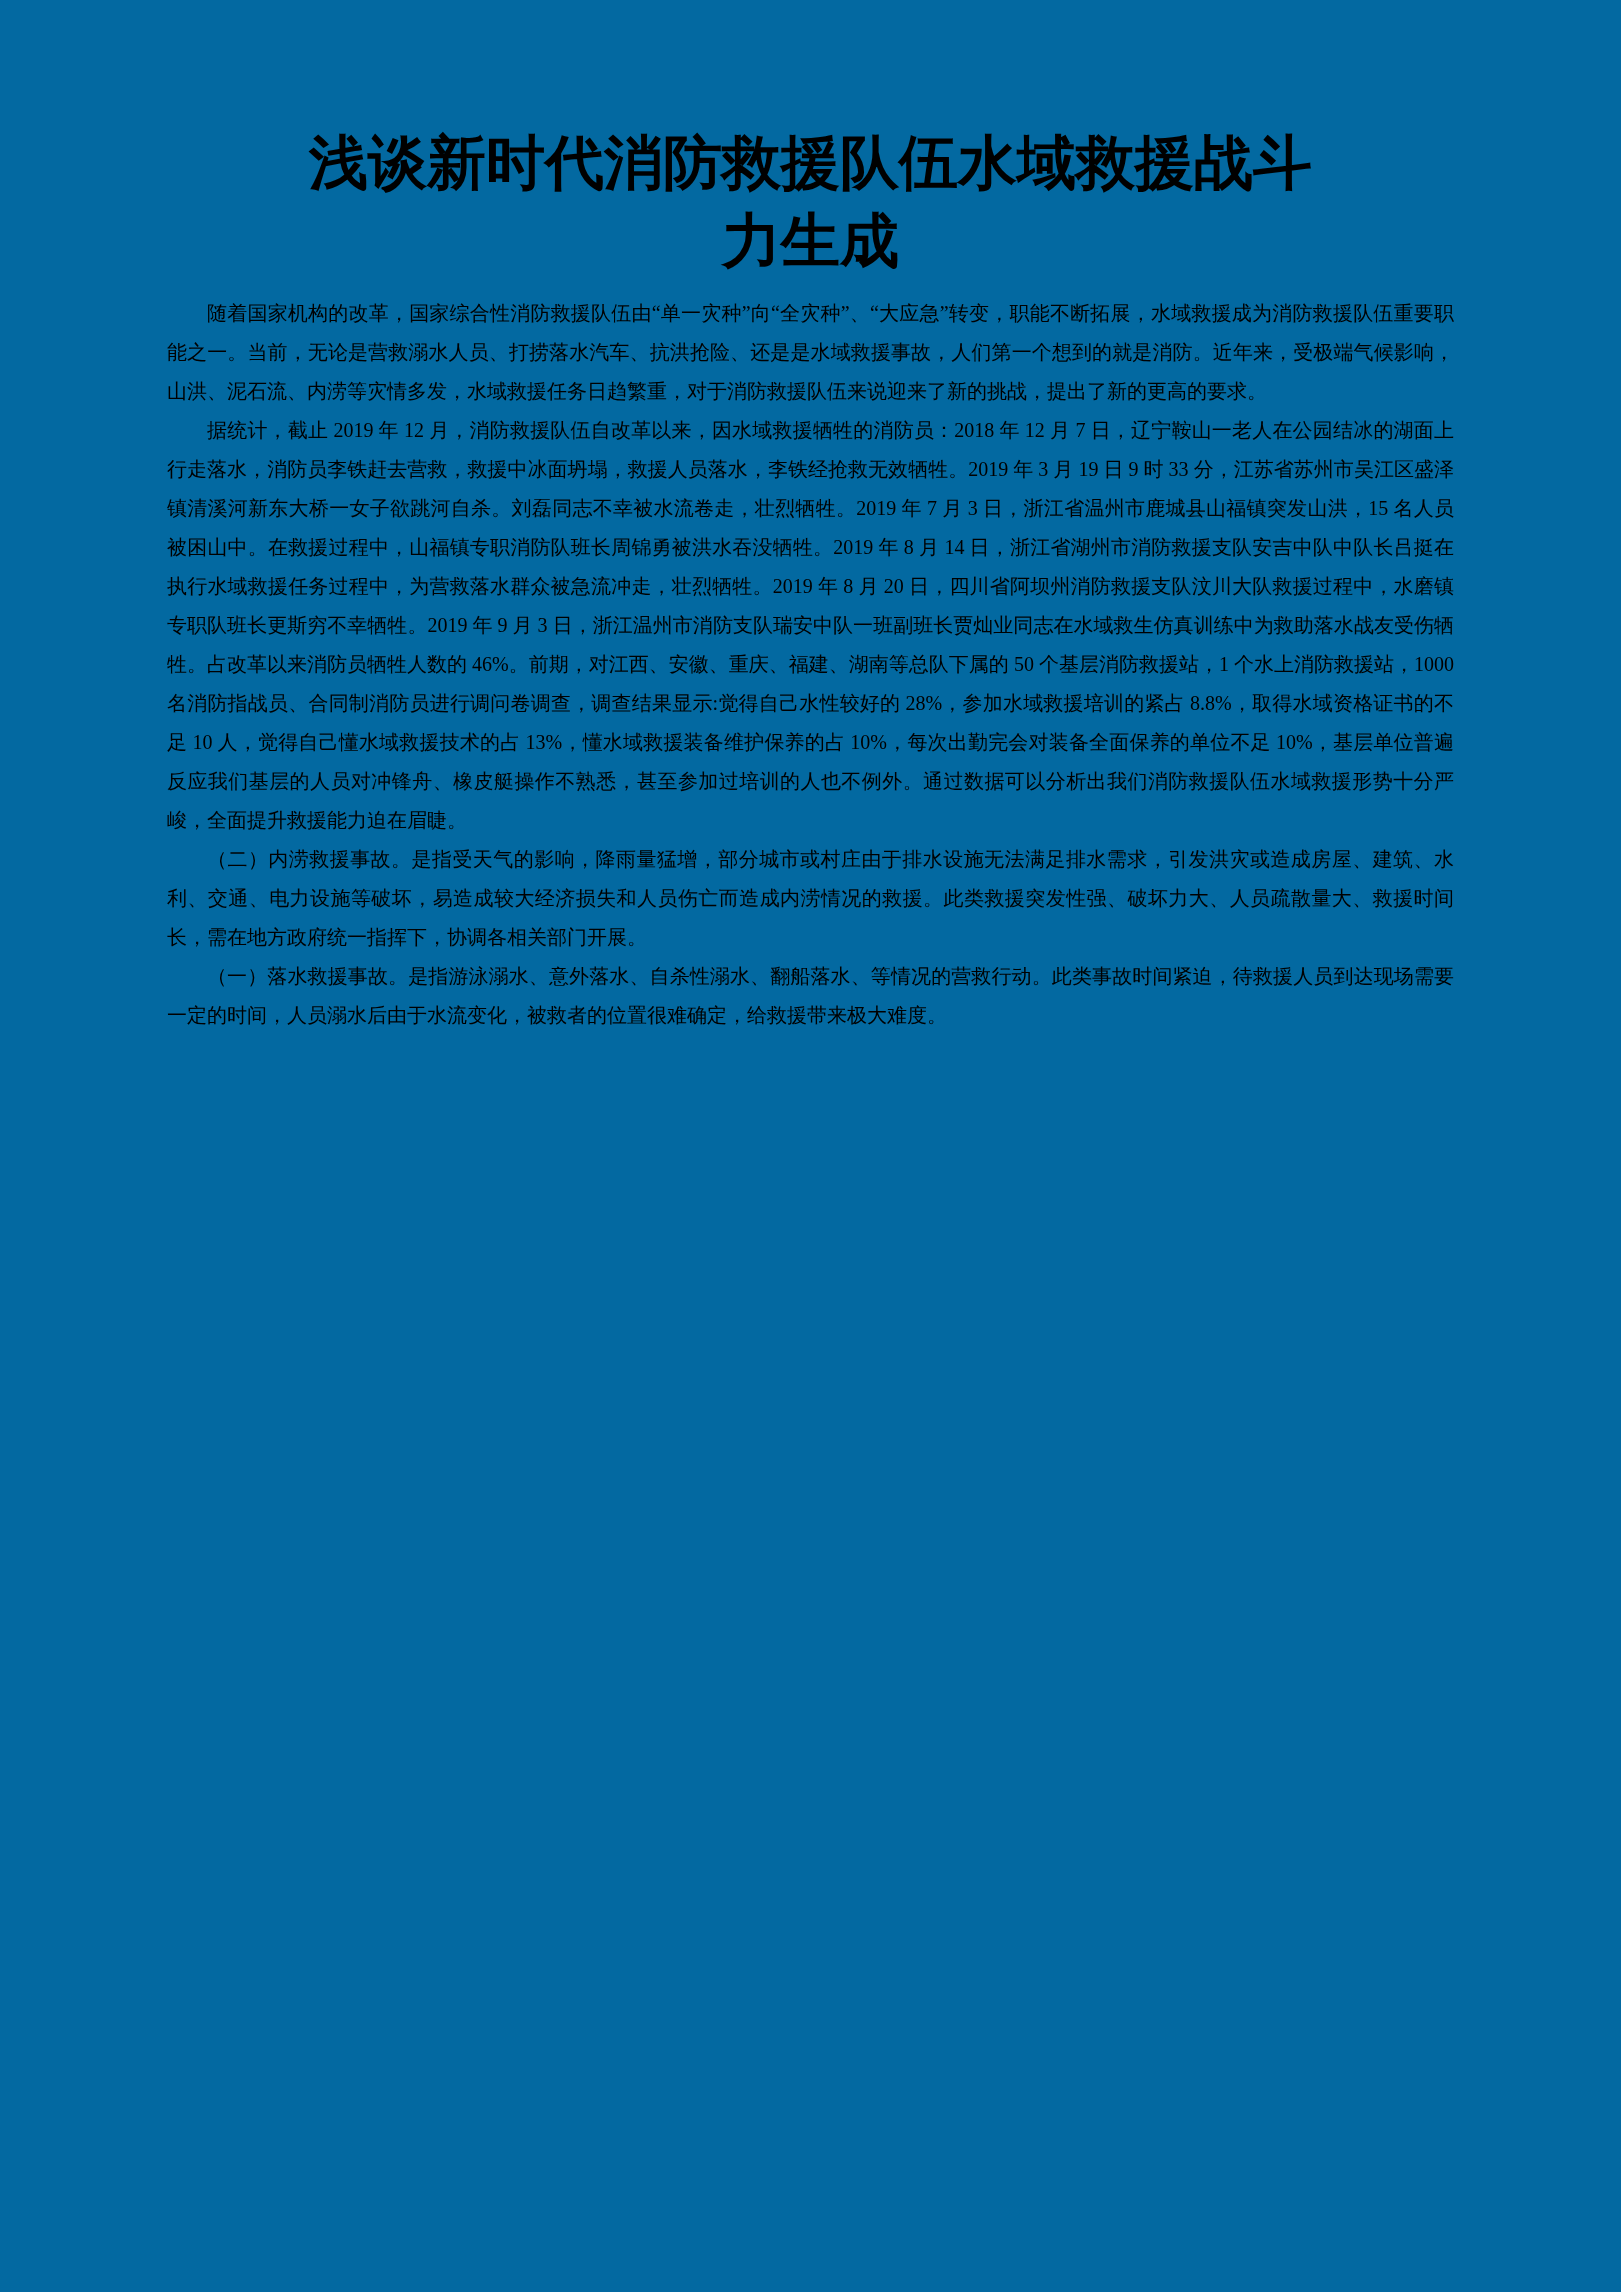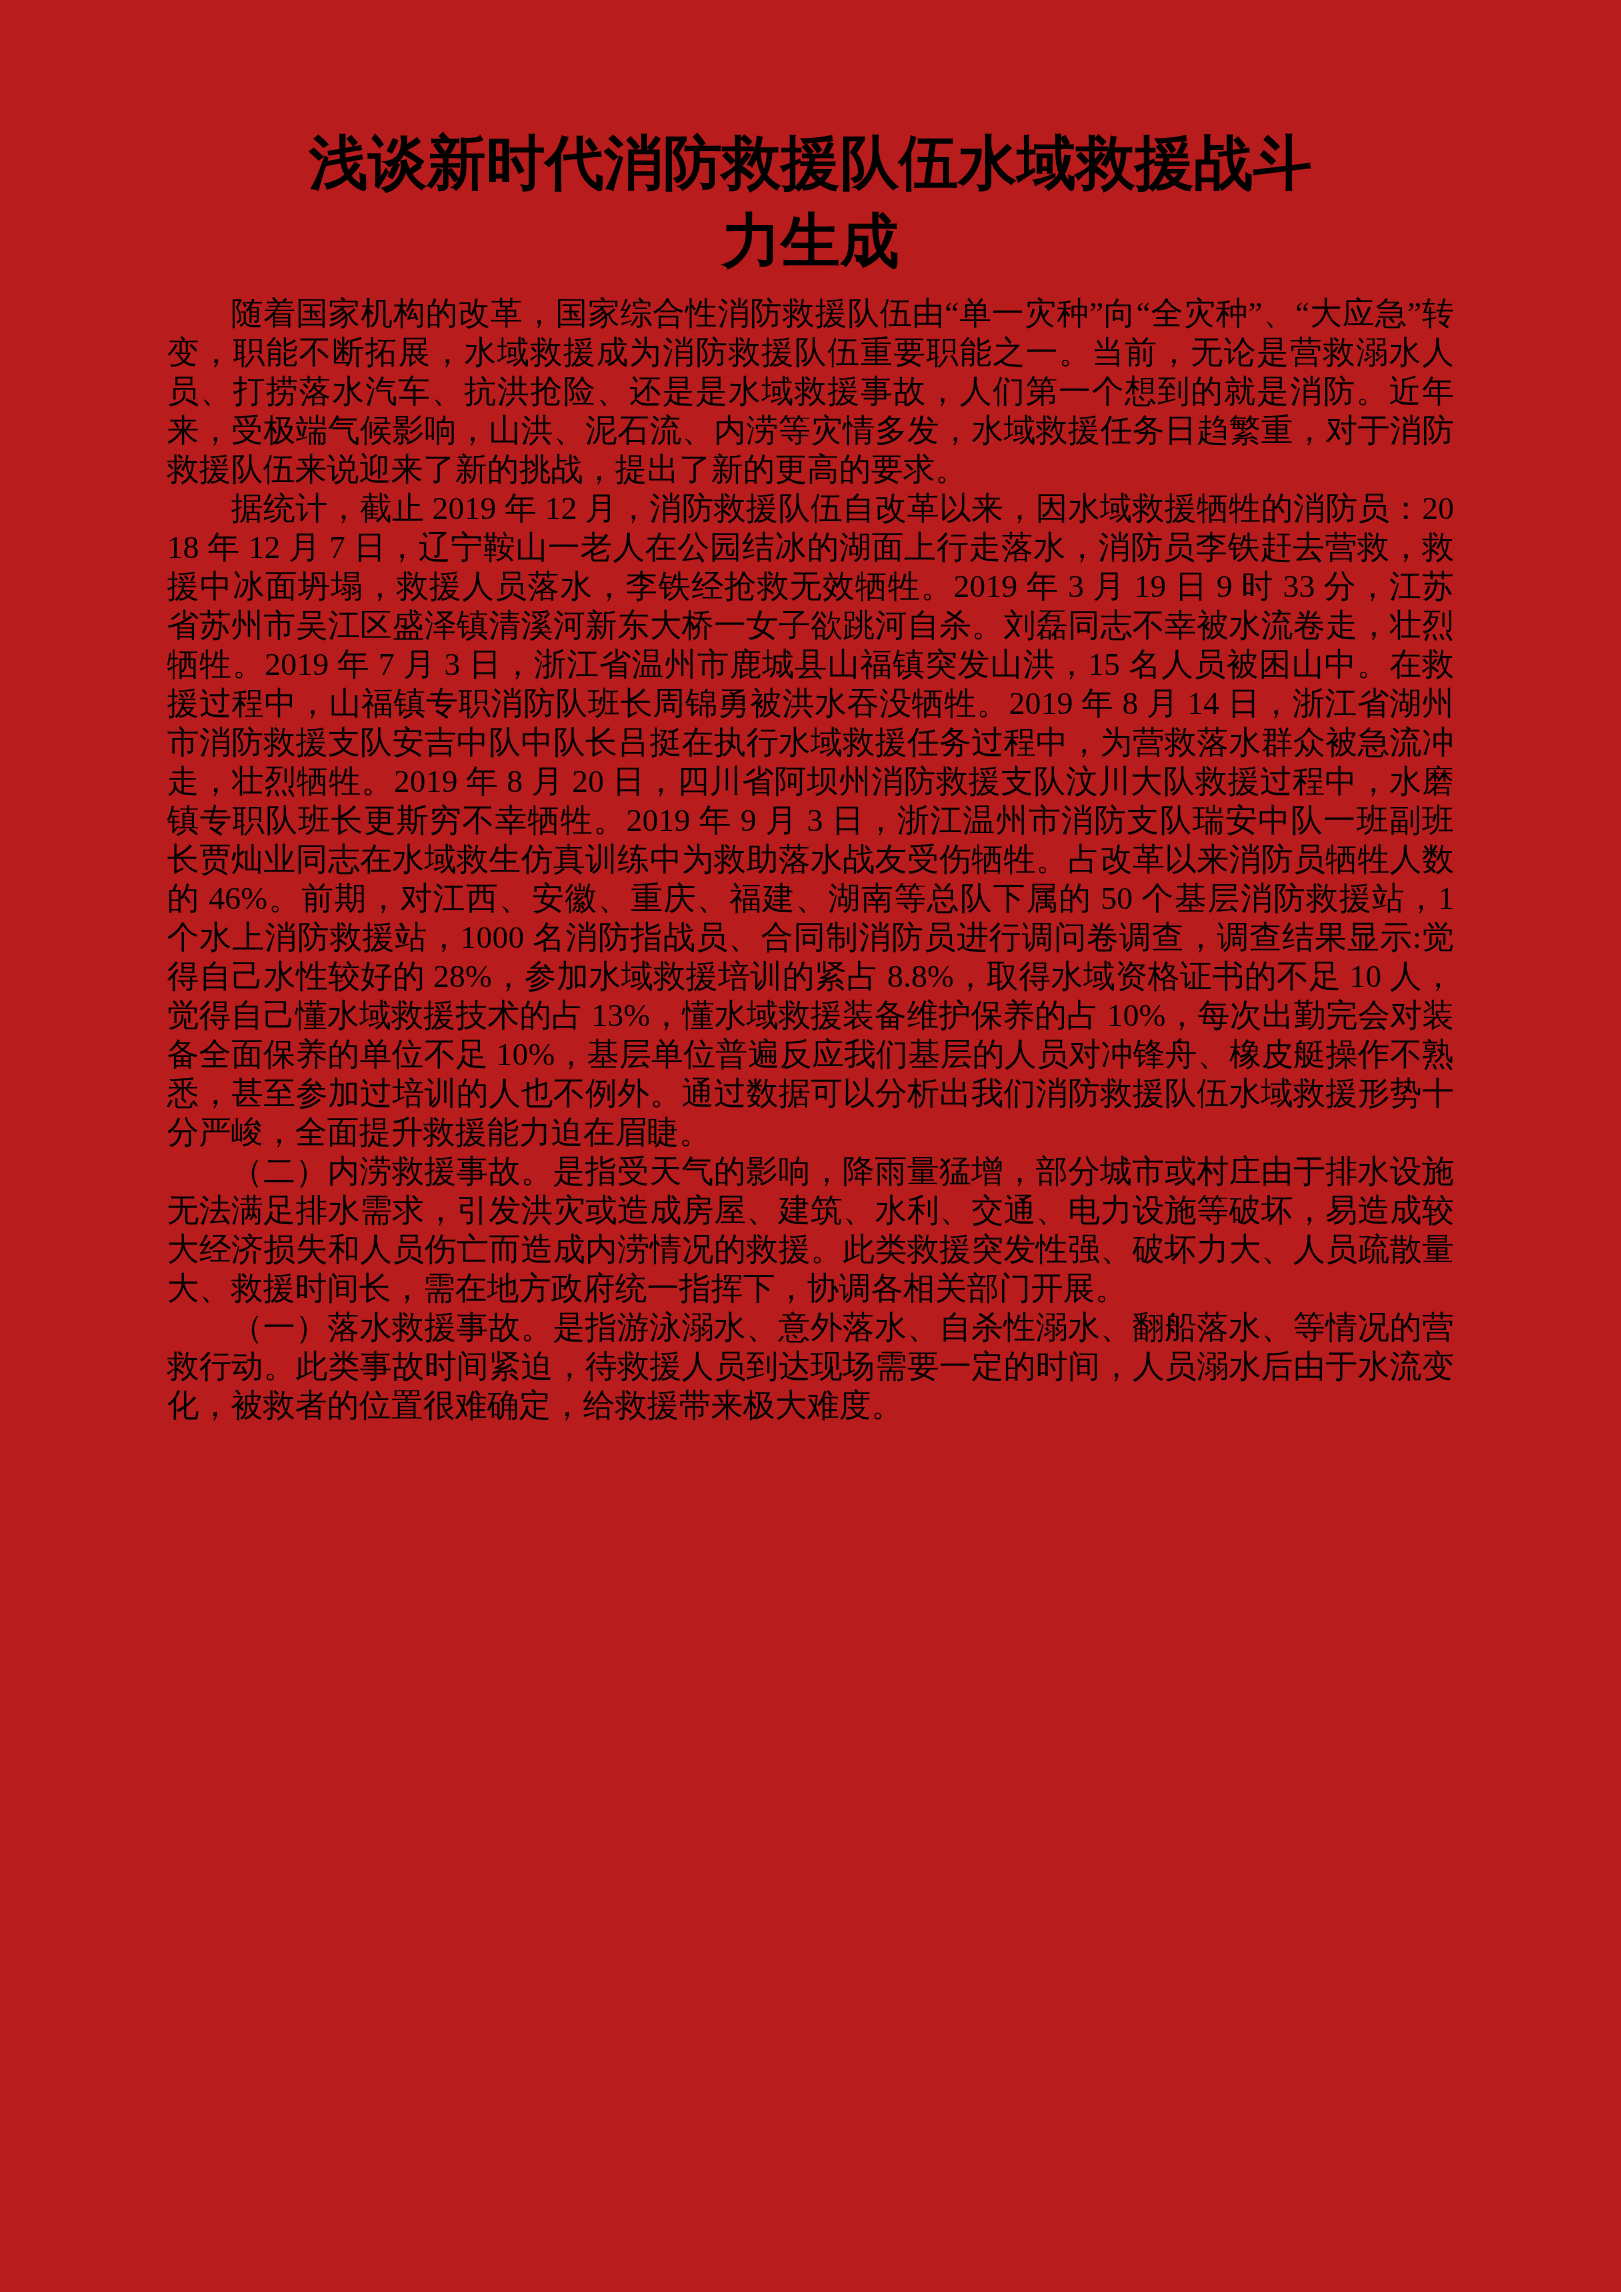--- a/index.html
+++ b/index.html
@@ -5,40 +5,40 @@
   html, body {
     margin: 0;
     padding: 0;
     background: #e8e8e8;
   }
   .page {
     position: relative;
     width: 1621px;
     height: 2293px;
     margin: 0 auto;
-    background: #b91c1c;
+    background: #0369a1;
     box-sizing: border-box;
     padding: 125px 167px 0 167px;
     font-family: "Liberation Serif", "DejaVu Serif", serif;
     color: #000000;
     overflow: hidden;
   }
   .doc-title {
     font-size: 59px;
     font-weight: bold;
     line-height: 1.32;
     text-align: center;
     max-width: 1049px;
     margin: 0 auto 13.7px auto;
   }
   .doc-content {
     width: 100%;
   }
   .para {
-    font-size: 32px;
+    font-size: 20px;
     line-height: 39px;
     margin: 0;
     text-align: justify;
     text-indent: 2em;
     word-break: break-all;
   }
 </style>
 </head>
 <body>
 

